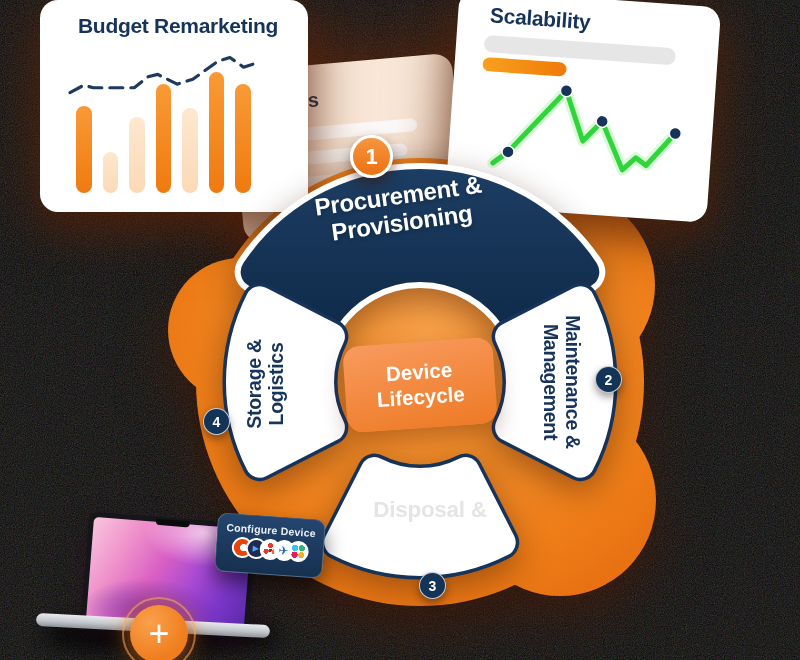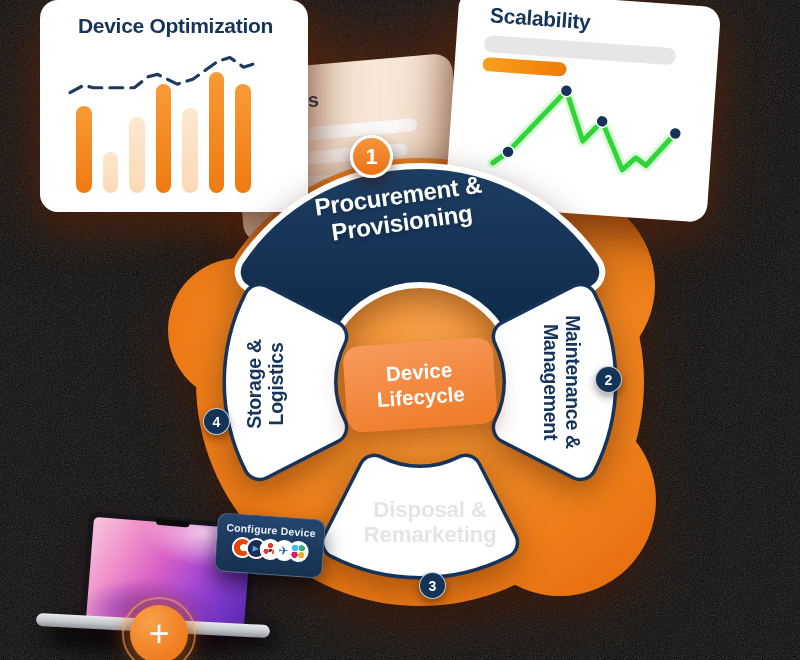--- a/index.html
+++ b/index.html
@@ -152,21 +152,21 @@
     </defs>
     <g>
       <circle cx="420" cy="382" r="224" fill="url(#og)"></circle>
       <circle cx="240" cy="330" r="72" fill="url(#og)"></circle>
       <circle cx="560" cy="500" r="96" fill="url(#og)"></circle>
       <circle cx="560" cy="285" r="95" fill="url(#og)"></circle>
     </g>
   </svg>
 
   <div class="card card-budget">
-    <div class="budget-title card-title">Device Optimization</div>
+    <div class="budget-title card-title">Budget Remarketing</div>
     <div class="bars" id="budget-bars">
         <div class="bar orange" style="height: 87.12px;"></div>
         <div class="bar light" style="height: 41.14px;"></div>
         <div class="bar light" style="height: 76.23px;"></div>
         <div class="bar orange" style="height: 108.9px;"></div>
         <div class="bar light" style="height: 84.7px;"></div>
         <div class="bar orange" style="height: 121px;"></div>
         <div class="bar orange" style="height: 108.9px;"></div>
       </div>
     <svg class="trend-svg" width="268" height="212" id="budget-trend">
@@ -206,21 +206,20 @@
   <div class="seg-label seg-right">
     <div>Maintenance &amp;</div>
     <div>Management</div>
   </div>
   <div class="seg-label seg-left">
     <div>Storage &amp;</div>
     <div>Logistics</div>
   </div>
   <div class="seg-label seg-bottom">
     <div>Disposal &amp;</div>
-    <div>Remarketing</div>
   </div>
 
   <div class="center-box">
     <div>Device</div>
     <div>Lifecycle</div>
   </div>
 
   <div class="badge badge-1">1</div>
   <div class="badge badge-navy badge-2">2</div>
   <div class="badge badge-navy badge-3">3</div>

